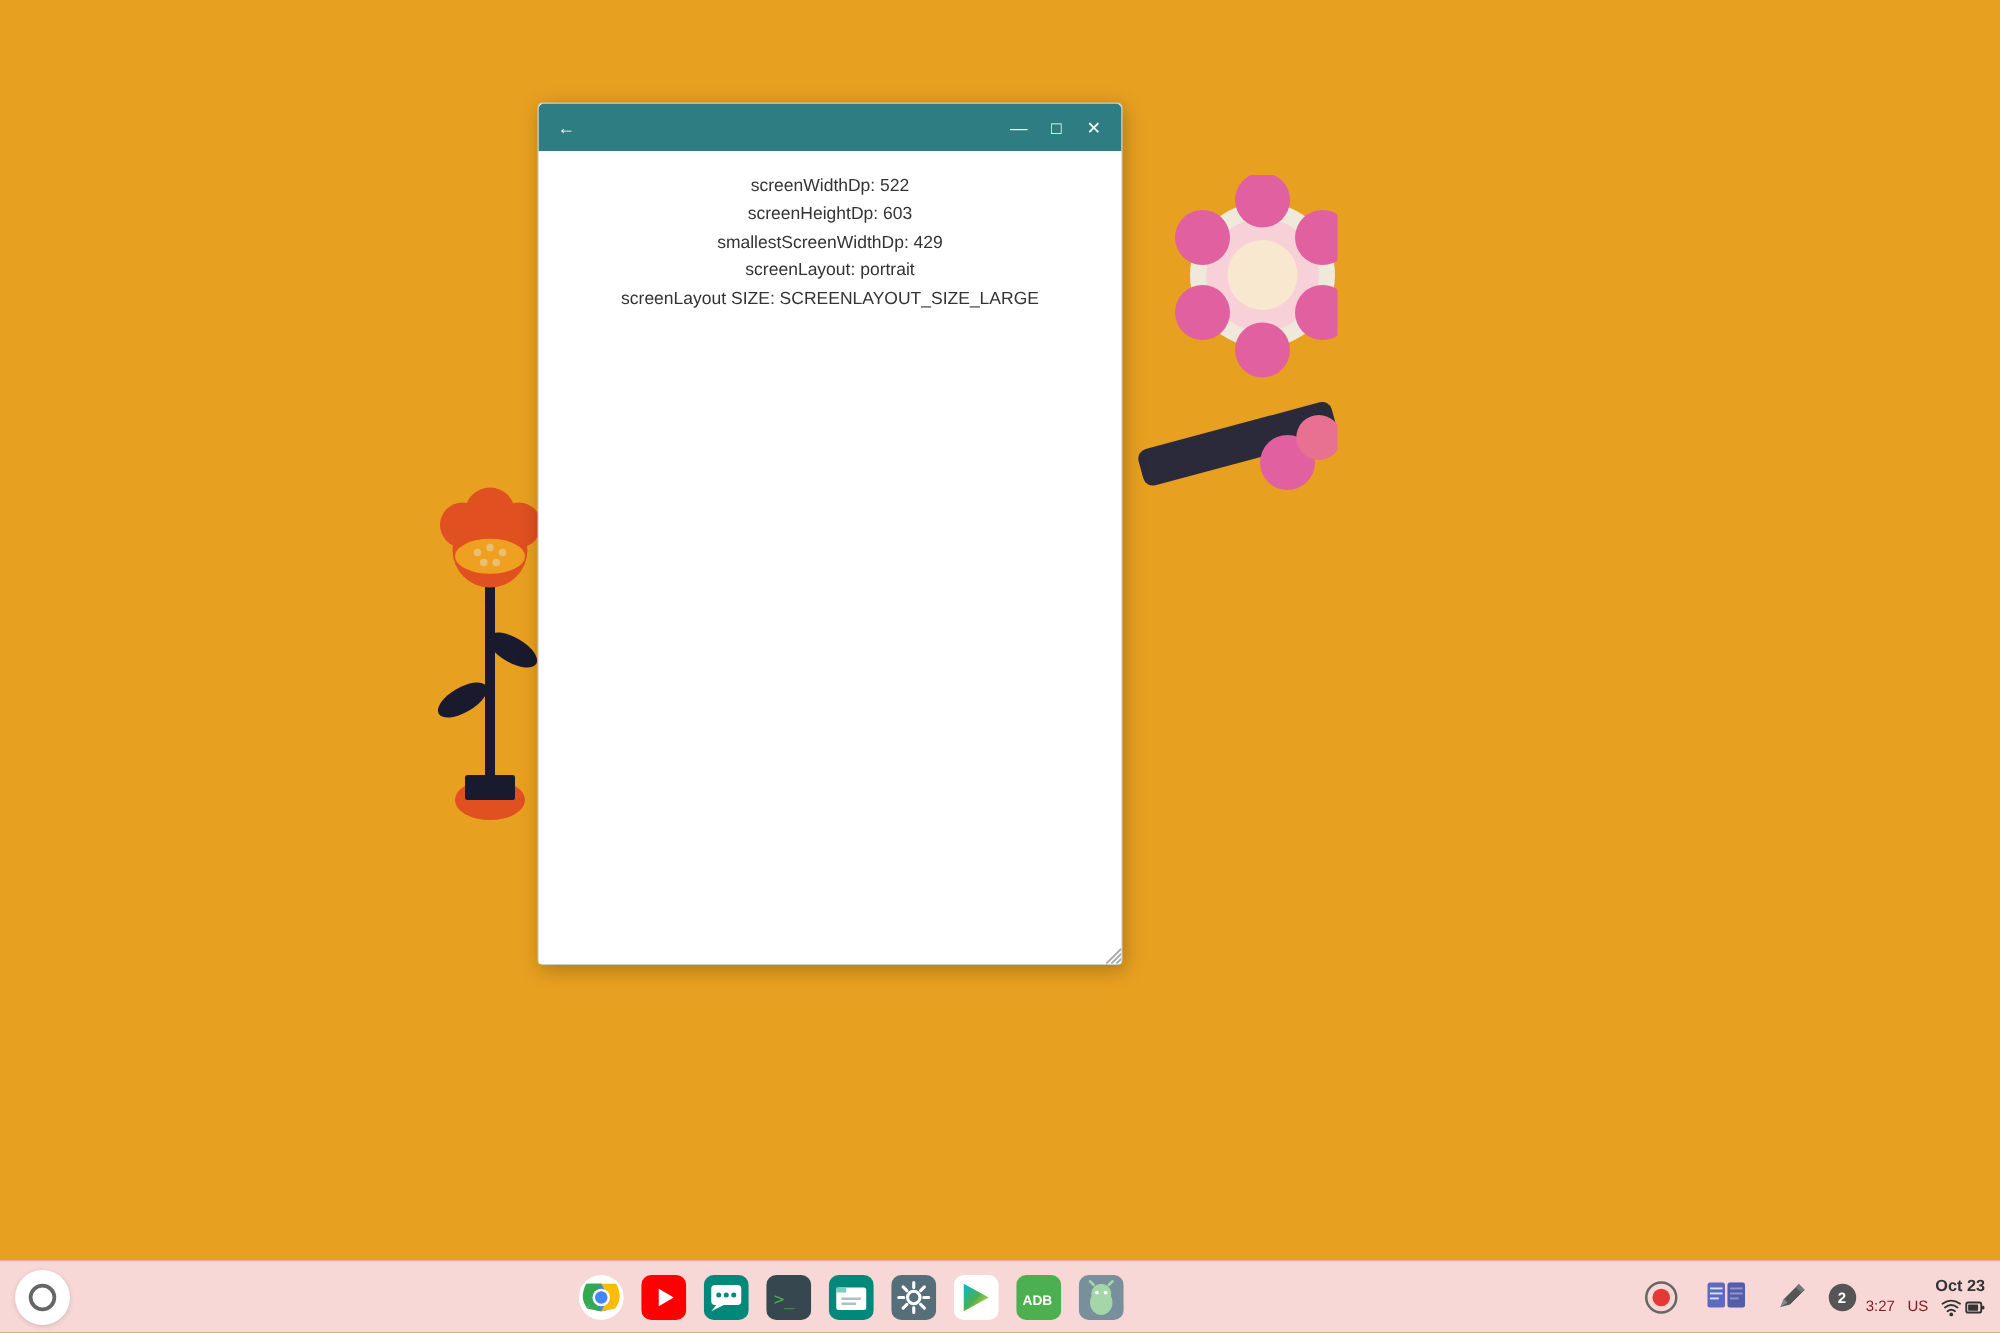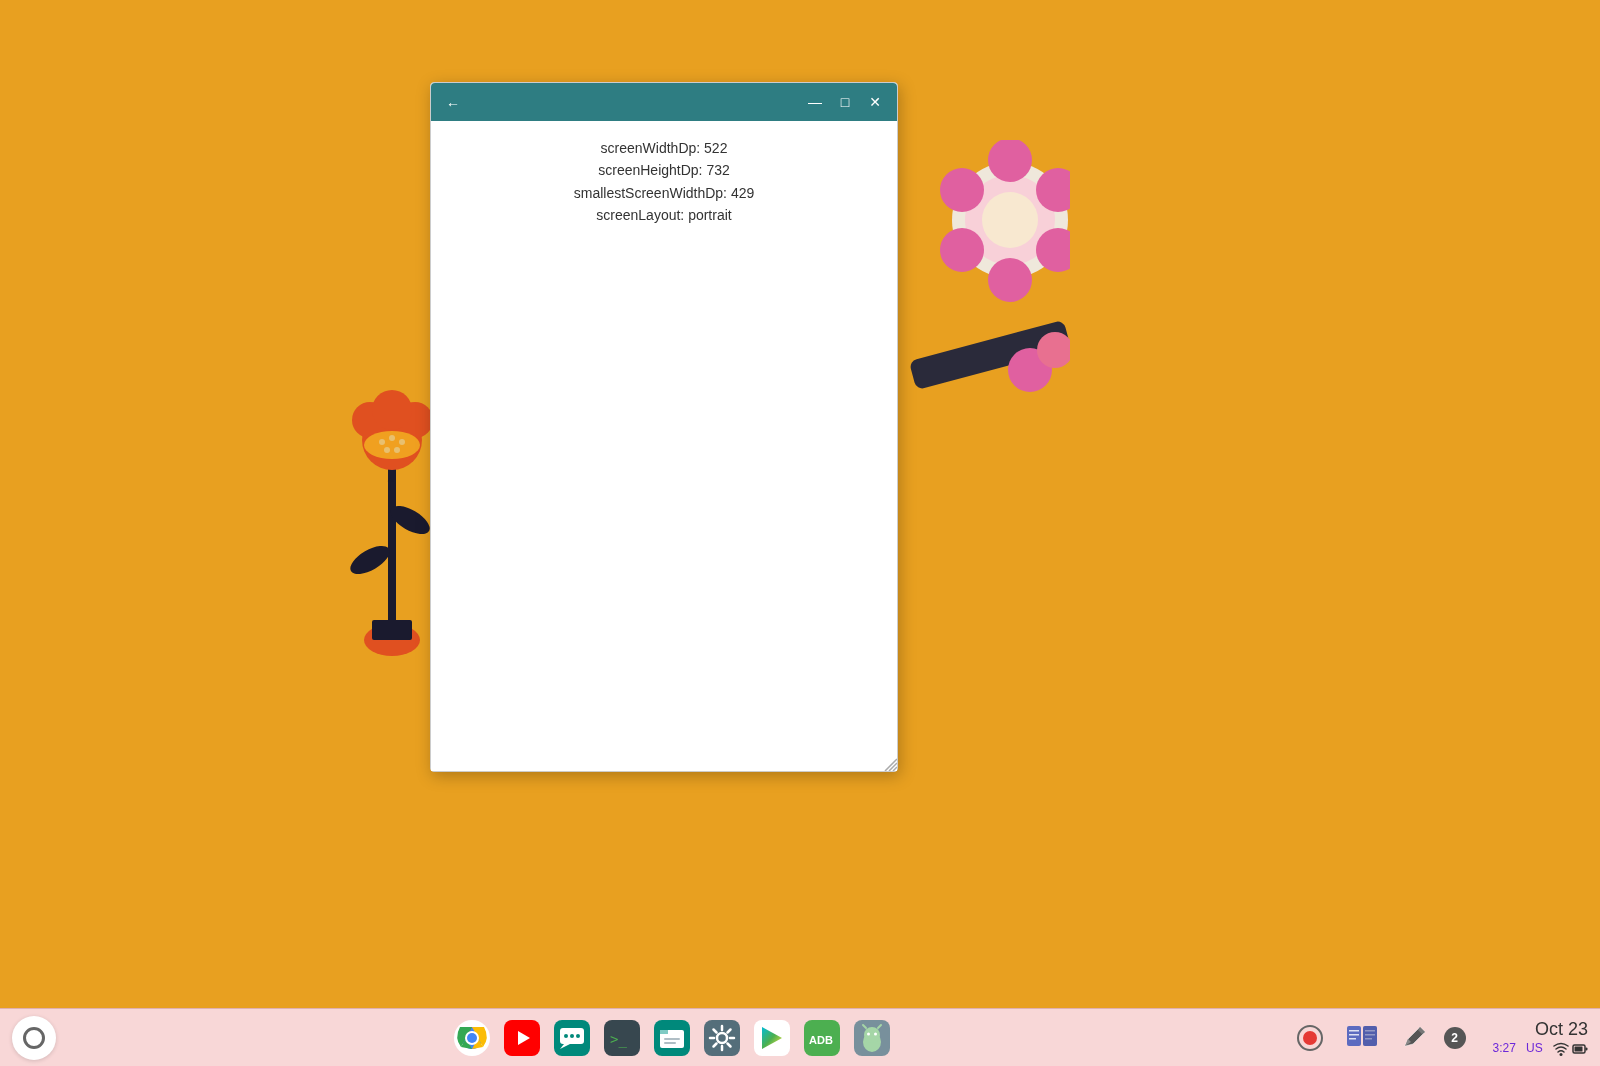--- a/index.html
+++ b/index.html
@@ -158,29 +158,28 @@
       border-radius: 50%;
       border: 3px solid #666;
     }
 
     .datetime-area {
       text-align: right;
       line-height: 1.3;
     }
 
     .datetime-date {
-      font-size: 18px;
-      font-weight: 400;
+      font-size: 13px;
+      font-weight: 700;
       color: #333;
     }
 
     .datetime-time {
       font-size: 12px;
-      color: #6d28d9;
-      margin-left: 19px;
+      color: #7f1d1d;
     }
 
     
     .notif-badge {
       background: #555;
       color: #fff;
       border-radius: 50%;
       width: 22px;
       height: 22px;
       display: flex;
@@ -253,23 +252,24 @@
         <div class="title-bar-btn">←</div>
       </div>
       <div class="title-bar-controls">
         <div class="title-bar-btn">—</div>
         <div class="title-bar-btn">□</div>
         <div class="title-bar-btn">✕</div>
       </div>
     </div>
     <div class="window-content">
       <div class="info-line">screenWidthDp: 522</div>
-      <div class="info-line">screenHeightDp: 732</div>
+      <div class="info-line">screenHeightDp: 603</div>
       <div class="info-line">smallestScreenWidthDp: 429</div>
       <div class="info-line">screenLayout: portrait</div>
+      <div class="info-line">screenLayout SIZE: SCREENLAYOUT_SIZE_LARGE</div>
     </div>
 
     <svg class="resize-handle" viewBox="0 0 16 16">
       <path d="M 16 8 L 8 16 M 16 12 L 12 16 M 16 4 L 4 16" stroke="#aaa" stroke-width="1.5"></path>
     </svg>
   </div>
 
   <div class="taskbar">
 
     <div class="taskbar-left">

